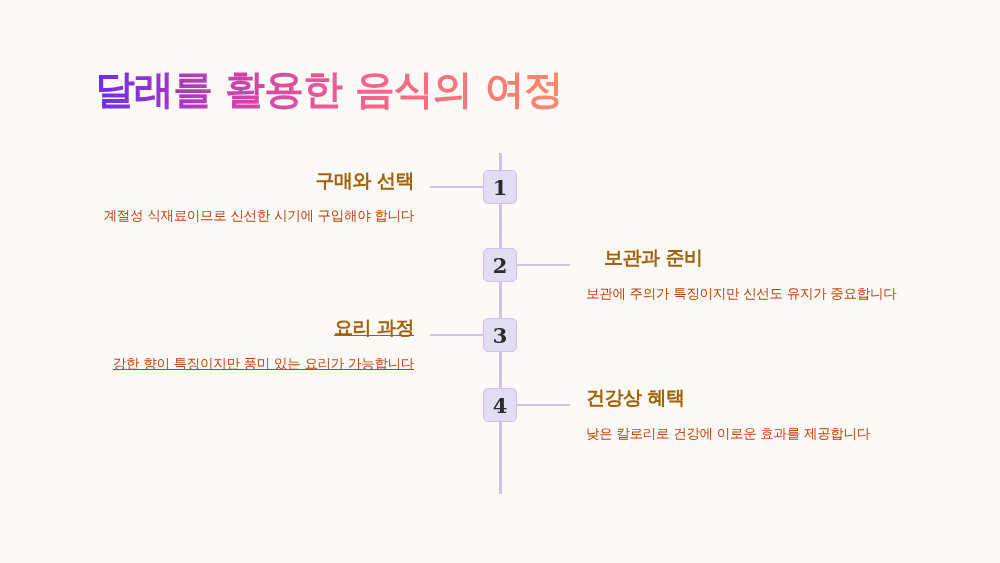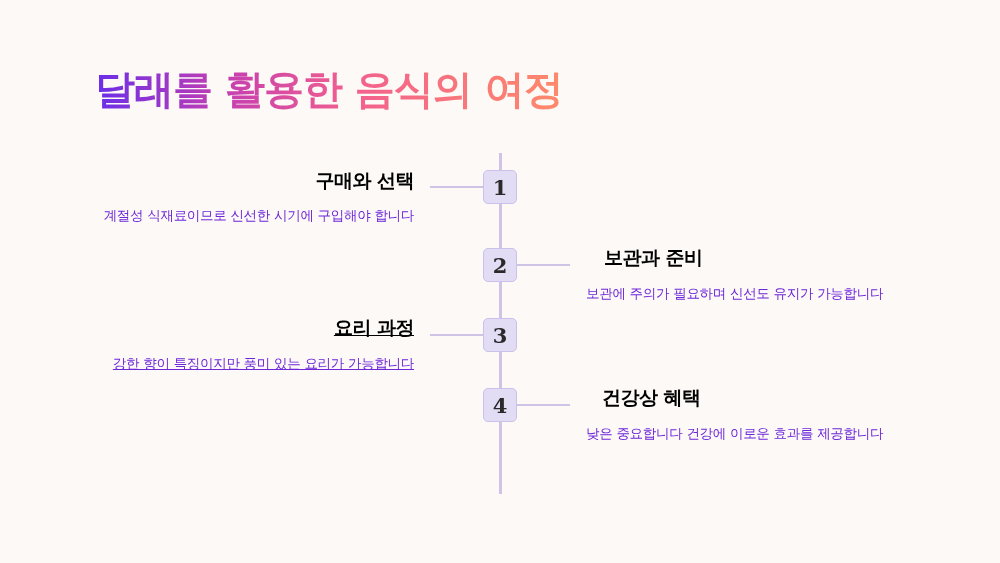--- a/index.html
+++ b/index.html
@@ -25,25 +25,25 @@
     }
     .box {
       position: absolute; width: 34px; height: 34px;
       background: #e2dcf5; border: 1px solid #cbc1ea; border-radius: 5px;
       box-sizing: border-box;
       display: flex; align-items: center; justify-content: center;
       font-family: "DejaVu Serif", "Liberation Serif", serif;
       font-weight: bold; font-size: 21px; color: #2a2a2a;
     }
     .step-title {
-      position: absolute; font-size: 19px; font-weight: bold; color: #000000;
+      position: absolute; font-size: 19px; font-weight: bold; color: #a16207;
       white-space: nowrap; letter-spacing: -0.5px;
     }
     .step-desc {
-      position: absolute; font-size: 13.5px; color: #6d28d9; white-space: nowrap;
+      position: absolute; font-size: 13.5px; color: #c2410c; white-space: nowrap;
       letter-spacing: -0.3px;
     }
     .left { text-align: right; }
   </style>
 </head>
 <body>
 
 <div class="title">달래를 활용한 음식의 여정</div>
 
 <div>
@@ -53,29 +53,29 @@
     <div class="hline" style="left:430px; top:186px; width:53px;"></div>
     <div class="box" style="left:483px; top:170px;">1</div>
     <div class="step-title left" style="right:586px; top:168px;">구매와 선택</div>
     <div class="step-desc left" style="right:586px; top:207px;">계절성 식재료이므로 신선한 시기에 구입해야 합니다</div>
   </div>
 
   <div>
     <div class="hline" style="left:517px; top:264px; width:53px;"></div>
     <div class="box" style="left:483px; top:248px;">2</div>
     <div class="step-title" style="left:604px; top:245px;">보관과 준비</div>
-    <div class="step-desc" style="left:586px; top:285px;">보관에 주의가 필요하며 신선도 유지가 가능합니다</div>
+    <div class="step-desc" style="left:586px; top:285px;">보관에 주의가 특징이지만 신선도 유지가 중요합니다</div>
   </div>
 
   <div>
     <div class="hline" style="left:430px; top:334px; width:53px;"></div>
     <div class="box" style="left:483px; top:318px;">3</div>
     <div class="step-title left" style="right:586px; top:315px;text-decoration:underline;">요리 과정</div>
     <div class="step-desc left" style="right:586px; top:355px;text-decoration:underline;">강한 향이 특징이지만 풍미 있는 요리가 가능합니다</div>
   </div>
 
   <div>
     <div class="hline" style="left:517px; top:404px; width:53px;"></div>
     <div class="box" style="left:483px; top:388px;">4</div>
-    <div class="step-title" style="left:586px; top:385px;margin-left:16px;">건강상 혜택</div>
-    <div class="step-desc" style="left:586px; top:425px;">낮은 중요합니다 건강에 이로운 효과를 제공합니다</div>
+    <div class="step-title" style="left:586px; top:385px;">건강상 혜택</div>
+    <div class="step-desc" style="left:586px; top:425px;">낮은 칼로리로 건강에 이로운 효과를 제공합니다</div>
   </div>
 </div>
 
 </body></html>

